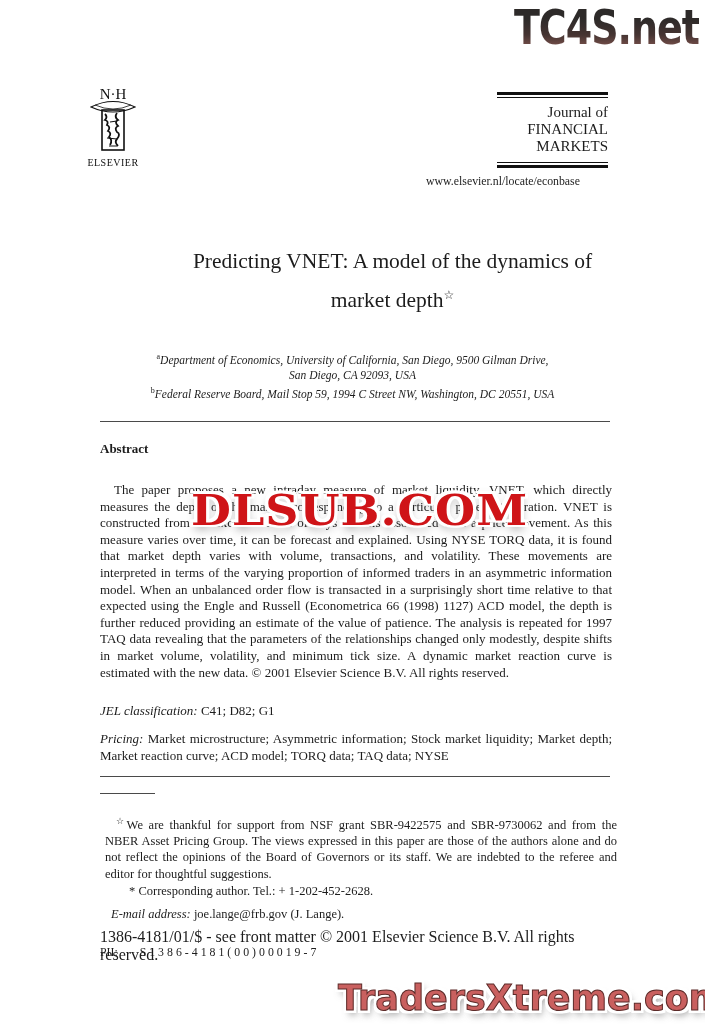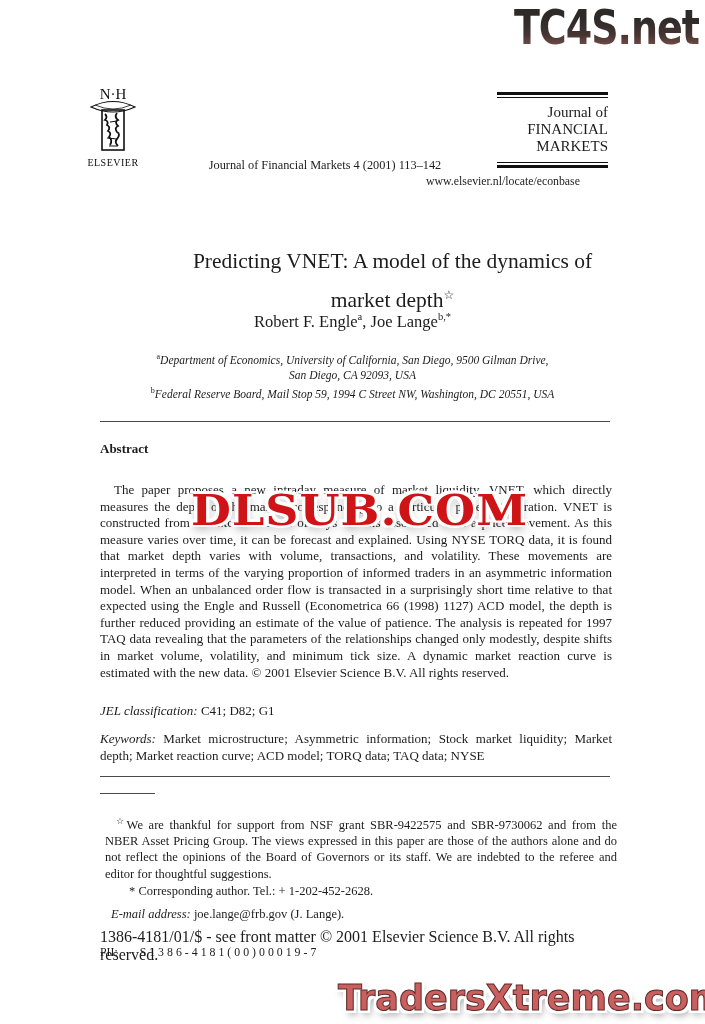--- a/index.html
+++ b/index.html
@@ -134,62 +134,58 @@
       <path d="M10 21 Q32 10 54 21 Q32 31 10 21 Z" fill="none" stroke="#111" stroke-width="1.2"></path>
       <path d="M14 19 Q32 27 50 19" fill="none" stroke="#111" stroke-width="0.8"></path>
       <rect x="21" y="24" width="22" height="40" fill="none" stroke="#111" stroke-width="1.6"></rect>
       <path d="M24 28 q3 3 0 6 q4 1 2 5 q4 2 1 6 q4 2 1 6 q4 3 1 8" fill="none" stroke="#111" stroke-width="1.8"></path>
       <path d="M36 27 q-3 4 1 7 q-4 2 0 6 q-4 2 -1 6 q4 2 0 7 q-3 3 1 7" fill="none" stroke="#111" stroke-width="1.8"></path>
       <path d="M28 60 l8 0 M26 52 l10 1 M29 36 l7 -1" stroke="#111" stroke-width="1.2"></path>
       <text x="32" y="80" text-anchor="middle" font-family="Liberation Serif, serif" font-size="10" letter-spacing="0.5" fill="#111">ELSEVIER</text>
     </svg>
   </div>
 
-  <div class="citation">Journal of Financial Markets 4 (2001) 113–142</div>
 
   <div class="jbox">
     <div class="rule-heavy"></div>
     <div class="rule-light"></div>
     <div class="jbox-text">
       <div>Journal of</div>
       <div>FINANCIAL</div>
       <div>MARKETS</div>
     </div>
     <div class="rule-light-b"></div>
     <div class="rule-heavy"></div>
   </div>
 
   <div class="header-url">www.elsevier.nl/locate/econbase</div>
 
   <h1 class="title">
     <span>Predicting VNET: A model of the dynamics of</span><br>
     <span>market depth</span><sup>☆</sup>
   </h1>
 
-  <div class="authors">
-    <span>Robert F. Engle</span><sup>a</sup><span>, </span><span>Joe Lange</span><sup>b,*</sup>
-  </div>
 
   <div class="affils">
     <sup>a</sup><span>Department of Economics, University of California, San Diego, 9500 Gilman Drive,</span><br>
     <span>San Diego, CA 92093, USA</span><br>
     <sup>b</sup><span>Federal Reserve Board, Mail Stop 59, 1994 C Street NW, Washington, DC 20551, USA</span>
   </div>
 
   <div class="rule rule-abstract-top"></div>
   <div class="abstract-h">Abstract</div>
   <p class="abstract-p">The paper proposes a new intraday measure of market liquidity, VNET, which directly measures the depth of the market corresponding to a particular price deterioration. VNET is constructed from the excess volume of buys or sells associated with a price movement. As this measure varies over time, it can be forecast and explained. Using NYSE TORQ data, it is found that market depth varies with volume, transactions, and volatility. These movements are interpreted in terms of the varying proportion of informed traders in an asymmetric information model. When an unbalanced order flow is transacted in a surprisingly short time relative to that expected using the Engle and Russell (Econometrica 66 (1998) 1127) ACD model, the depth is further reduced providing an estimate of the value of patience. The analysis is repeated for 1997 TAQ data revealing that the parameters of the relationships changed only modestly, despite shifts in market volume, volatility, and minimum tick size. A dynamic market reaction curve is estimated with the new data. © 2001 Elsevier Science B.V. All rights reserved.</p>
 
   <div class="jel">
     <span class="lbl-italic">JEL classification:</span>
     <span>C41; D82; G1</span>
   </div>
 
   <div class="keywords">
-    <span class="lbl-italic">Keywords:</span>
+    <span class="lbl-italic">Pricing:</span>
     <span>Market microstructure; Asymmetric information; Stock market liquidity; Market depth; Market reaction curve; ACD model; TORQ data; TAQ data; NYSE</span>
   </div>
 
   <div class="rule rule-keywords-bottom"></div>
 
   <div class="fn-rule"></div>
   <p class="fn-thanks"><sup>☆</sup><span>We are thankful for support from NSF grant SBR-9422575 and SBR-9730062 and from the NBER Asset Pricing Group. The views expressed in this paper are those of the authors alone and do not reflect the opinions of the Board of Governors or its staff. We are indebted to the referee and editor for thoughtful suggestions.</span></p>
   <p class="fn-corr">* Corresponding author. Tel.: + 1-202-452-2628.</p>
   <p class="fn-email">
     <span class="lbl-italic">E-mail address:</span>

